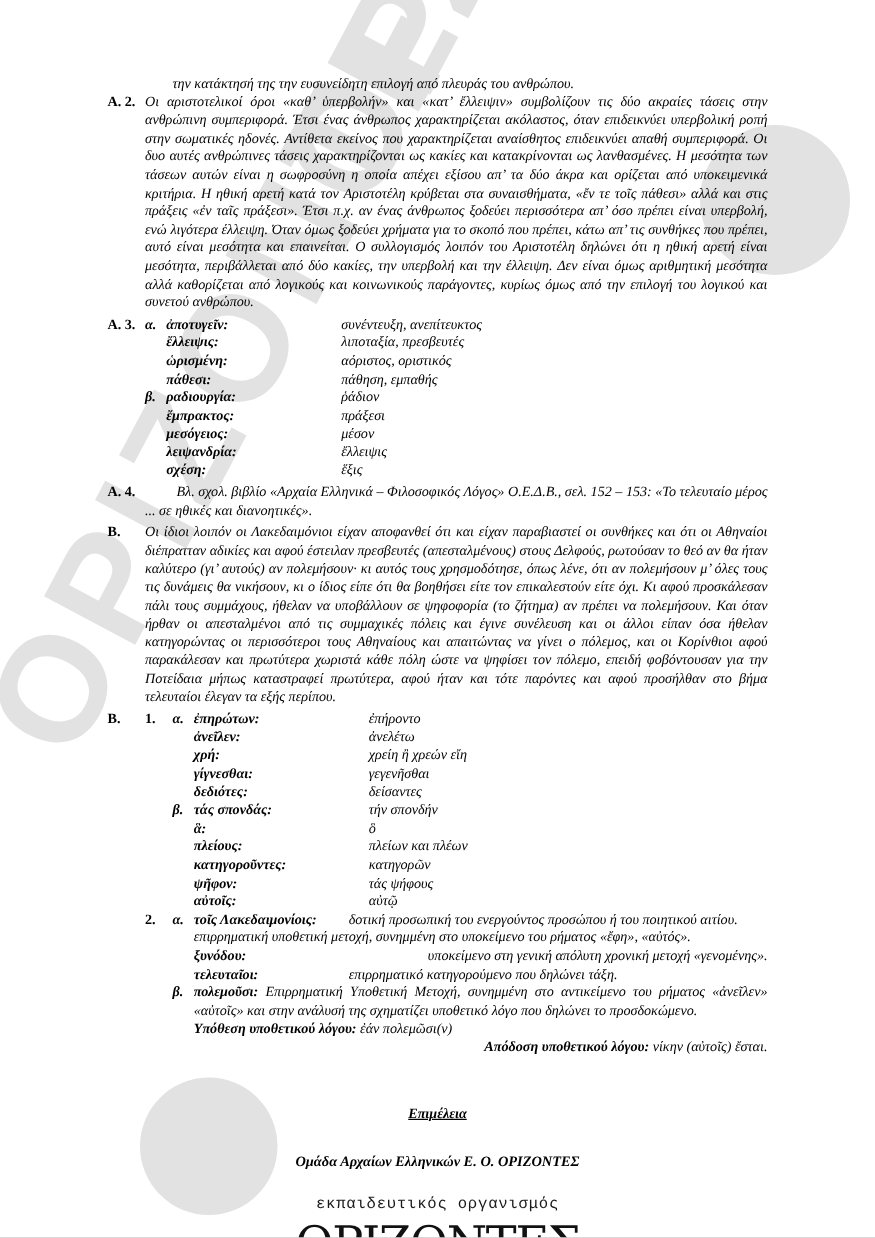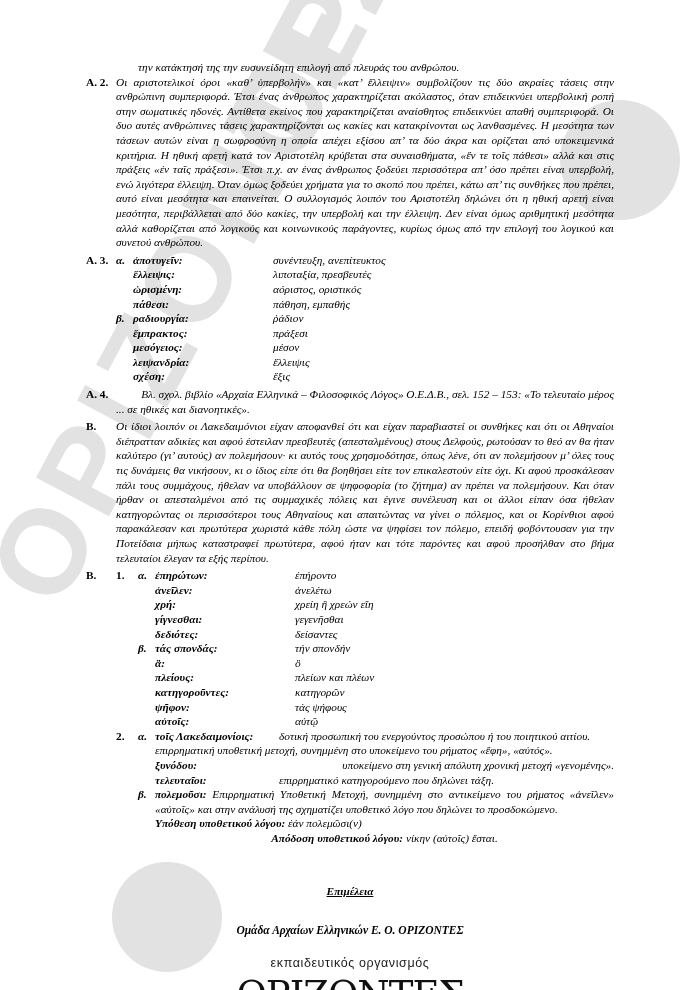--- a/index.html
+++ b/index.html
@@ -148,21 +148,21 @@
     line-height: 16px;
     margin-top: 24px;
   }
   .logo-wrap {
     margin-top: 18px;
     position: relative;
     width: 700px;
     height: 62px;
   }
   .logo-tag {
-    font-family: Liberation Sans, sans-serif;
+    font-family: Liberation Mono, monospace;
     font-size: 12.5px;
     letter-spacing: 0.6px;
     color: #1a1a1a;
     line-height: 15px;
   }
   .logo-mark {
     position: relative;
     margin-top: 2px;
     height: 44px;
   }
@@ -452,21 +452,21 @@
     <div class="row">
       <div class="lbl lbl-spacer-main"></div>
       <div class="lbl lbl-spacer-num"></div>
       <div class="lbl lbl-spacer-sub"></div>
       <div class="inline-run" style="text-align:left;"><b>Υπόθεση υποθετικού λόγου:</b><span> ἐάν πολεμῶσι(ν)</span></div>
     </div>
     <div class="row">
       <div class="lbl lbl-spacer-main"></div>
       <div class="lbl lbl-spacer-num"></div>
       <div class="lbl lbl-spacer-sub"></div>
-      <div class="inline-run" style="text-align:center;"><b>Απόδοση υποθετικού λόγου:</b><span> νίκην (αὐτοῖς) ἔσται.</span></div>
+      <div class="inline-run" style="text-align:right;"><b>Απόδοση υποθετικού λόγου:</b><span> νίκην (αὐτοῖς) ἔσται.</span></div>
     </div>
 
   </div>
 
   <div class="footer">
     <div class="epimeleia">Επιμέλεια</div>
     <div class="omada">Ομάδα Αρχαίων Ελληνικών Ε. Ο. ΟΡΙΖΟΝΤΕΣ</div>
     <div class="logo-wrap">
       <div class="logo-tag">εκπαιδευτικός οργανισμός</div>
       <div class="logo-mark">

